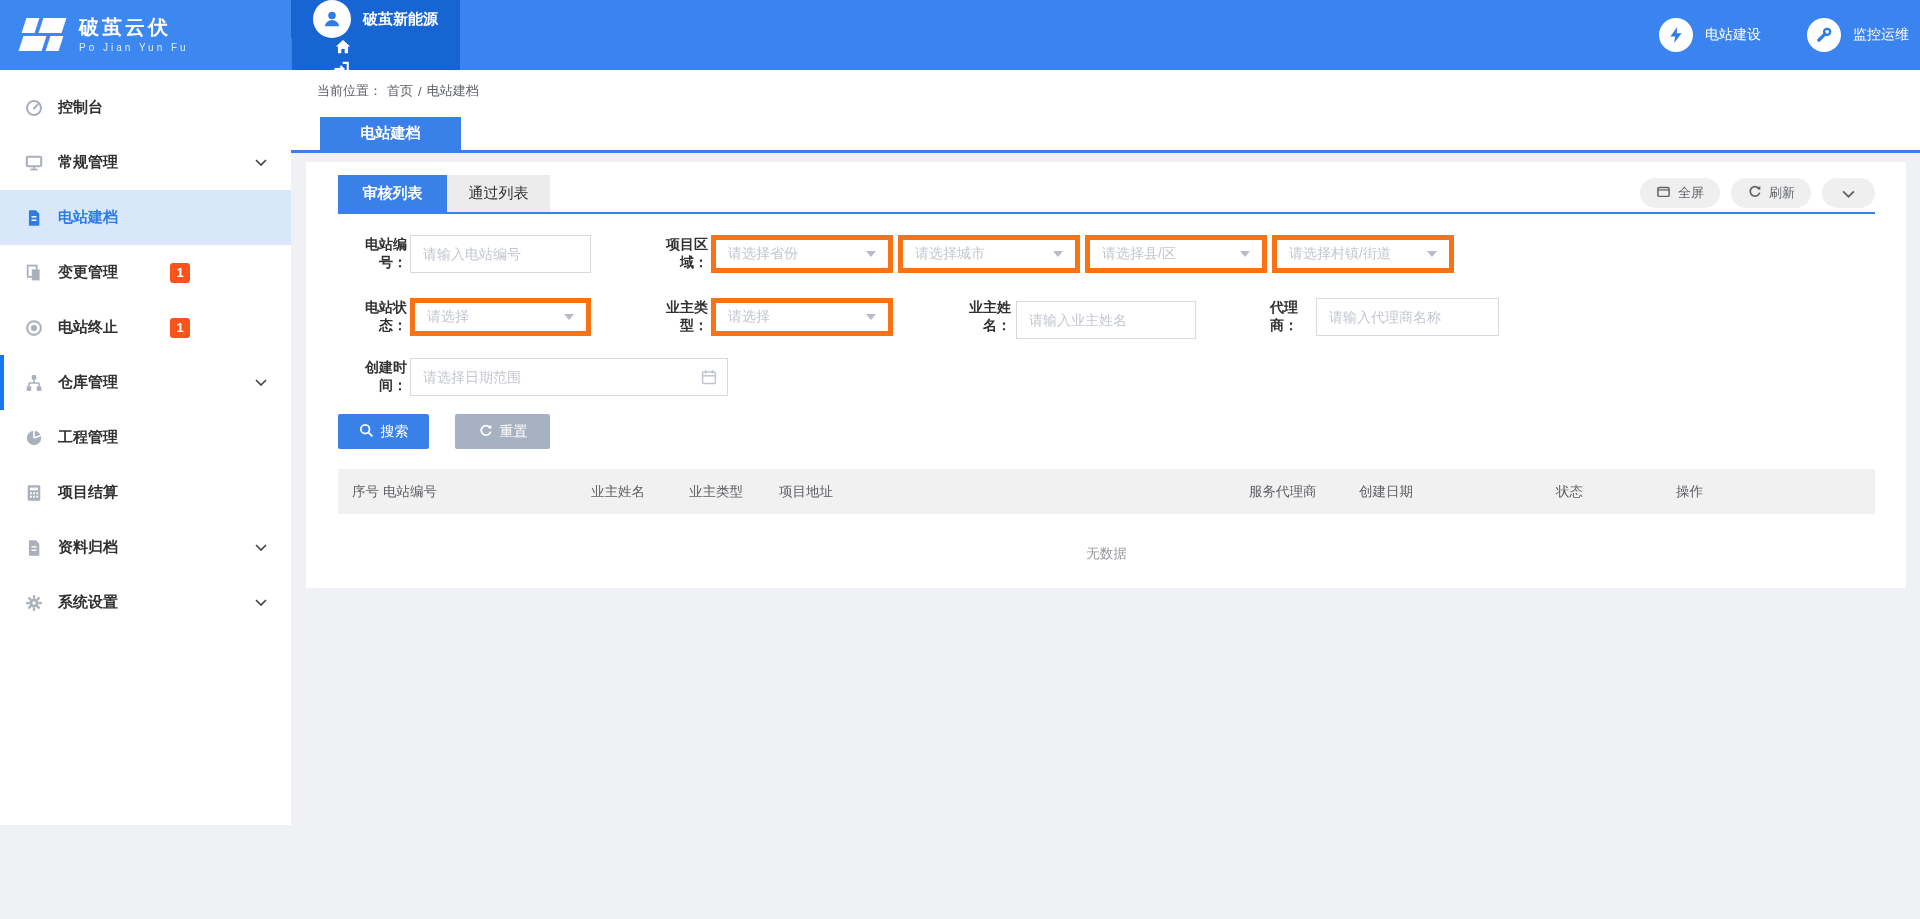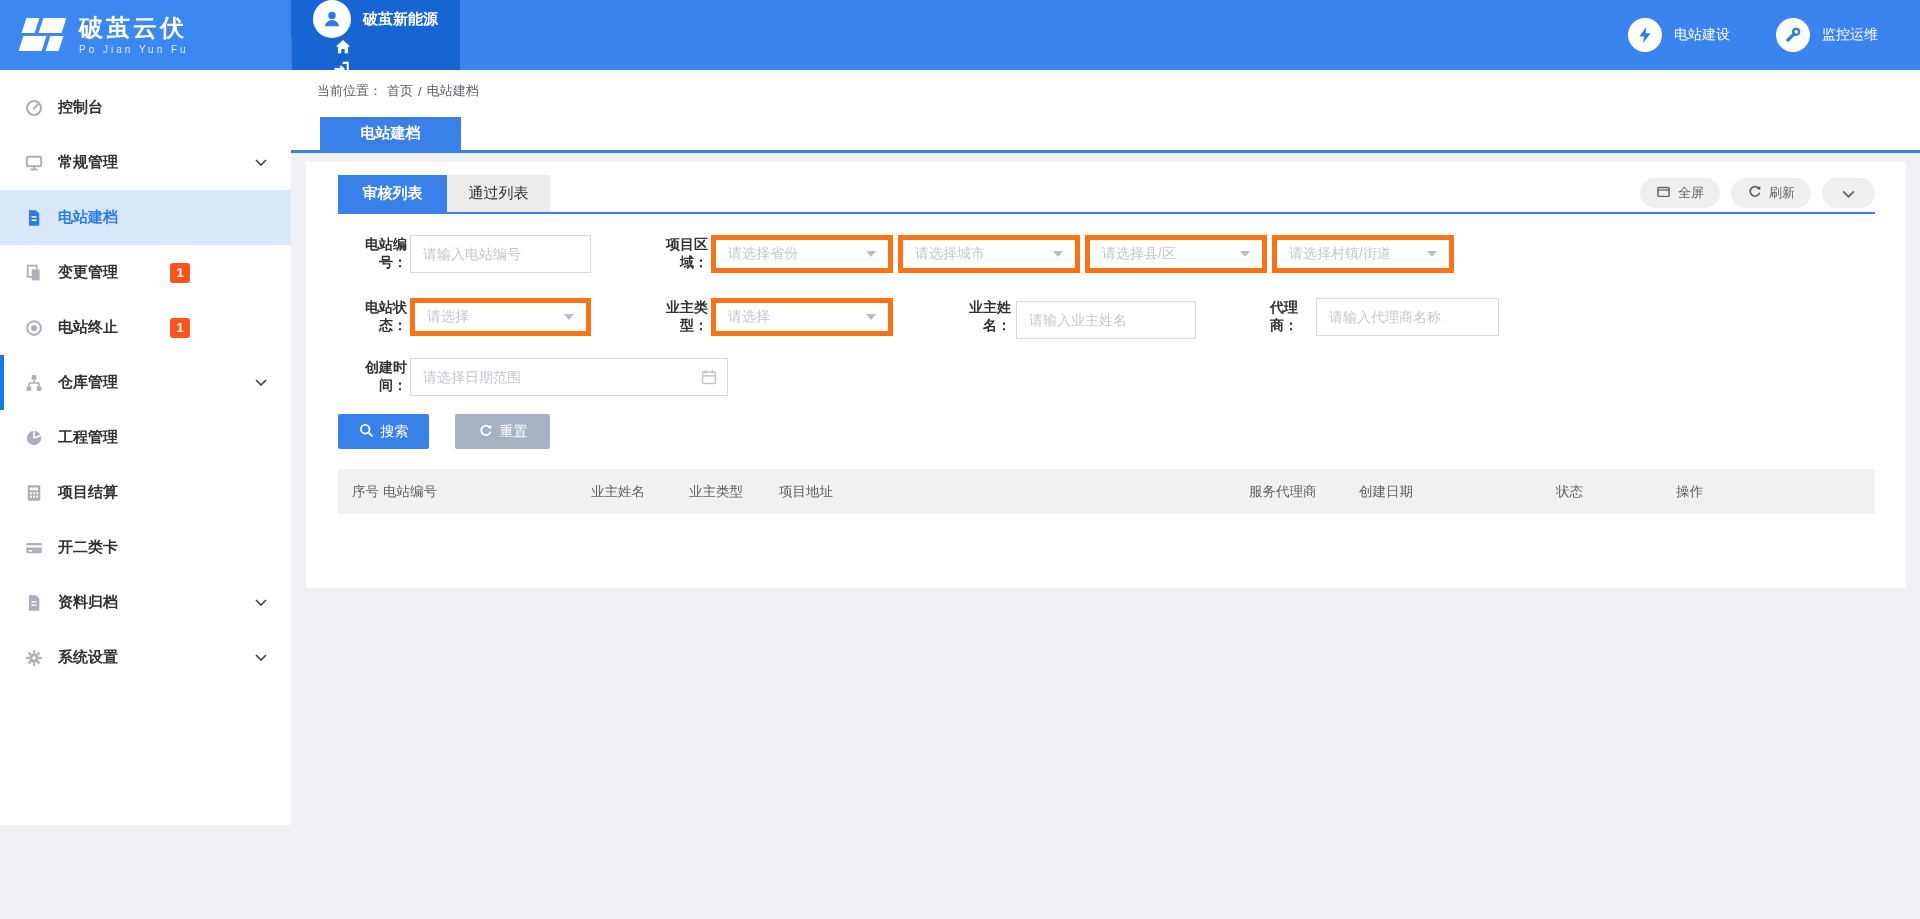--- a/index.html
+++ b/index.html
@@ -12,34 +12,34 @@
     background:#3b83ee; display:flex; align-items:stretch; z-index:5; }
   .brand { width:291px; background:#3d87f0; display:flex; align-items:center;
     padding-left:20px; gap:13px; }
   .mark { position:relative; width:46px; height:40px; flex:none; }
   .mark i { position:absolute; background:#fff; transform:skewX(-18deg); }
   .mark .m1 { left:4px;  top:3px;  width:13px; height:15px; }
   .mark .m2 { left:21px; top:3px;  width:23px; height:15px; }
   .mark .m3 { left:1px;  top:21px; width:23px; height:15px; }
   .mark .m4 { left:28px; top:21px; width:13px; height:15px; }
   .brand-text { display:flex; flex-direction:column; }
-  .brand-title { color:#fff; font-size:24px; font-weight:bold; letter-spacing:3px; line-height:1.05; }
+  .brand-title { color:#fff; font-size:20px; font-weight:bold; letter-spacing:3px; line-height:1.05; }
   .brand-sub { color:#ddebff; font-size:10px; letter-spacing:3px; margin-top:4px; }
 
   .user-strip { display:flex; background:#1765d3; height:70px;flex-direction:column; }
   .hsec { display:flex; align-items:center; justify-content:center;
     border-left:1px solid rgba(255,255,255,.18); cursor:pointer; }
   .hsec.user { width:169px; gap:12px; border-left:none; }
   .hsec.home { width:102px; }
   .hsec.exit { width:98px; }
   .avatar { width:38px; height:38px; border-radius:50%; background:#fff;
     display:flex; align-items:center; justify-content:center; }
   .company { color:#fff; font-size:15px; font-weight:600; }
 
-  .modules { margin-left:auto; display:flex; align-items:center; gap:46px; padding-right:42px; }
+  .modules { margin-left:auto; display:flex; align-items:center; gap:46px; padding-right:11px; }
   .module { display:flex; align-items:center; gap:12px; color:#fff; font-size:14px; cursor:pointer; }
   .mcircle { width:34px; height:34px; border-radius:50%; background:#fff;
     display:flex; align-items:center; justify-content:center; }
 
   
   .sidebar { position:absolute; left:0; top:70px; width:291px; height:755px;
     background:#fff; padding-top:10px; }
   .nav-item { position:relative; height:55px; display:flex; align-items:center;
     padding:0 24px; cursor:pointer; }
   .nav-item.active { background:#d8e7f9; }
@@ -286,30 +286,20 @@
               <rect x="10" y="7.4" width="1.7" height="1.7"></rect>
             <rect x="4.4" y="10.4" width="1.7" height="1.7"></rect>
               <rect x="7.2" y="10.4" width="1.7" height="1.7"></rect>
               <rect x="10" y="10.4" width="1.7" height="1.7"></rect>
           </g>
         </svg>
       </span>
       <span class="nlabel">项目结算</span>
     </div>
 
-    <div class="nav-item">
-      <span class="nicon">
-        <svg width="18" height="18" viewBox="0 0 16 16">
-          <rect x="1.2" y="3.6" width="13.6" height="9" rx="1" fill="#aab0ba"></rect>
-          <rect x="1.2" y="5.6" width="13.6" height="1.9" fill="#fff"></rect>
-          <rect x="3.2" y="9.8" width="3.2" height="1.4" fill="#fff"></rect>
-        </svg>
-      </span>
-      <span class="nlabel">开二类卡</span>
-    </div>
 
     <div class="nav-item">
       <span class="nicon">
         <svg width="18" height="18" viewBox="0 0 16 16">
           <path d="M3.5 1.2 h6.2 l3 3.1 v10.5 h-9.2 z" fill="#aab0ba"></path>
           <line x1="5.8" y1="7" x2="10.2" y2="7" stroke="#fff" stroke-width="1.3"></line>
           <line x1="5.8" y1="10" x2="10.2" y2="10" stroke="#fff" stroke-width="1.3"></line>
         </svg>
       </span>
       <span class="nlabel">资料归档</span>
@@ -477,17 +467,18 @@
           <span class="th">序号</span>
           <span class="th">电站编号</span>
           <span class="th">业主姓名</span>
           <span class="th">业主类型</span>
           <span class="th">项目地址</span>
           <span class="th">服务代理商</span>
           <span class="th">创建日期</span>
           <span class="th">状态</span>
           <span class="th">操作</span>
         </div>
+        <div class="empty">无数据</div>
 
       </section>
     </div>
   </main>
 </div>
 
 </body></html>

